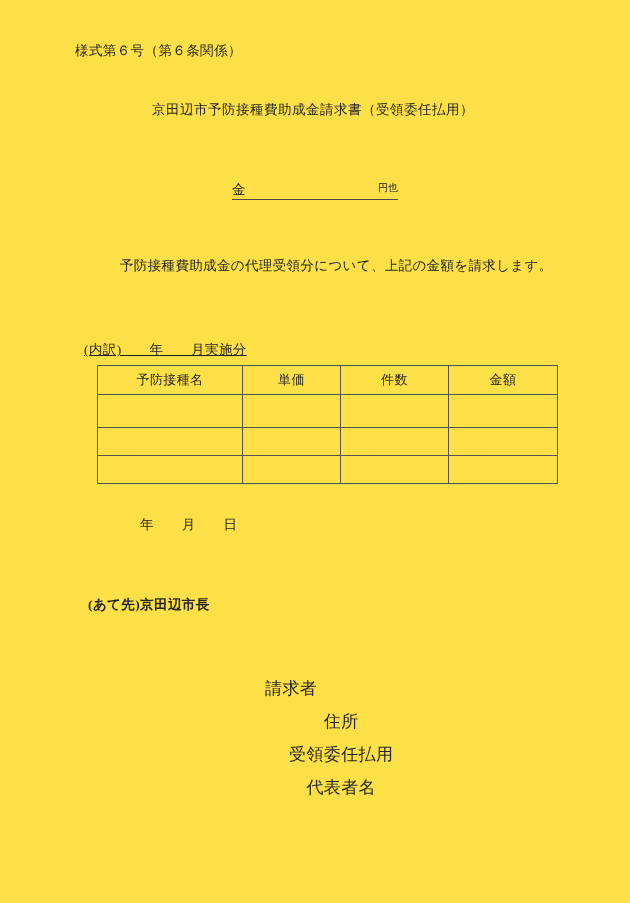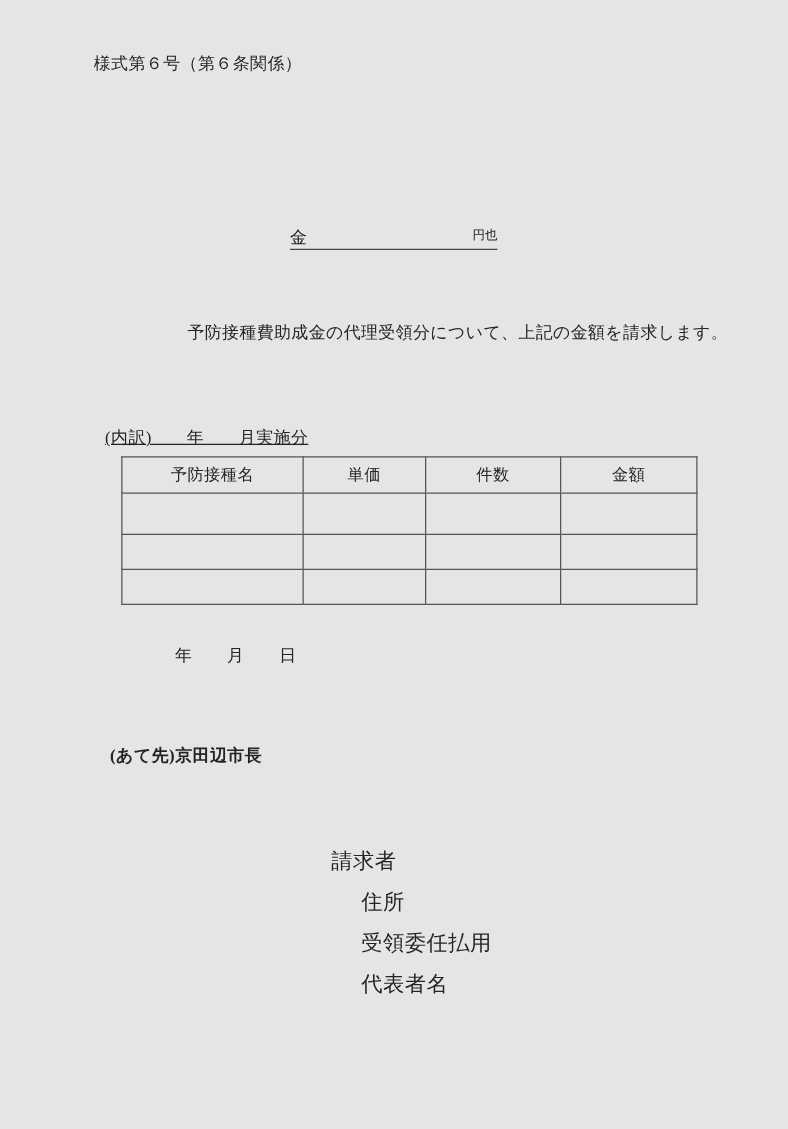--- a/index.html
+++ b/index.html
@@ -9,21 +9,21 @@
     background: #ffffff;
   }
   body {
     font-family: "Liberation Serif", "DejaVu Serif", serif;
     color: #1a1a1a;
   }
   #page {
     position: relative;
     width: 630px;
     height: 903px;
-    background: #e5e5e5;
+    background: #fde047;
     overflow: hidden;
   }
 
   
   .t {
     position: absolute;
     white-space: pre;
     font-size: 13.5px;
     line-height: 1;
     letter-spacing: 0.4px;
@@ -68,21 +68,20 @@
     font-size: 10px;
     white-space: pre;
   }
 
   
   #body-statement {
     left: 120px;
     top: 259px;
     font-size: 13.5px;
     letter-spacing: 0.35px;
-    margin-left: 30px;
   }
 
   
   #breakdown-label {
     left: 84px;
     top: 343px;
     font-size: 13.5px;
     text-decoration: underline;
   }
 
@@ -139,30 +138,31 @@
   }
   #signature-block .sig-line {
     position: relative;
     font-size: 17px;
     line-height: 1;
     white-space: pre;
     margin-bottom: 16px;
     color: #242424;
     letter-spacing: 0.4px;
   }
-  #signature-block .sig-line.indent { padding-left: 24px; }
+  #signature-block .sig-line.indent { padding-left: 24px; text-align: center; }
   #signature-block .sig-line:last-child { margin-bottom: 12px; }
 </style>
 </head>
 <body>
 
 <div id="page">
 
   <div class="t" id="form-number">様式第６号（第６条関係）</div>
 
+  <div class="t" id="doc-title">京田辺市予防接種費助成金請求書（受領委任払用）</div>
 
   <div id="amount-line">
     <span class="amt-prefix">金</span>
     <span class="amt-suffix">円也</span>
   </div>
 
   <div class="t" id="body-statement">予防接種費助成金の代理受領分について、上記の金額を請求します。</div>
 
   <div class="t" id="breakdown-label">(内訳)　　年　　月実施分</div>
 

